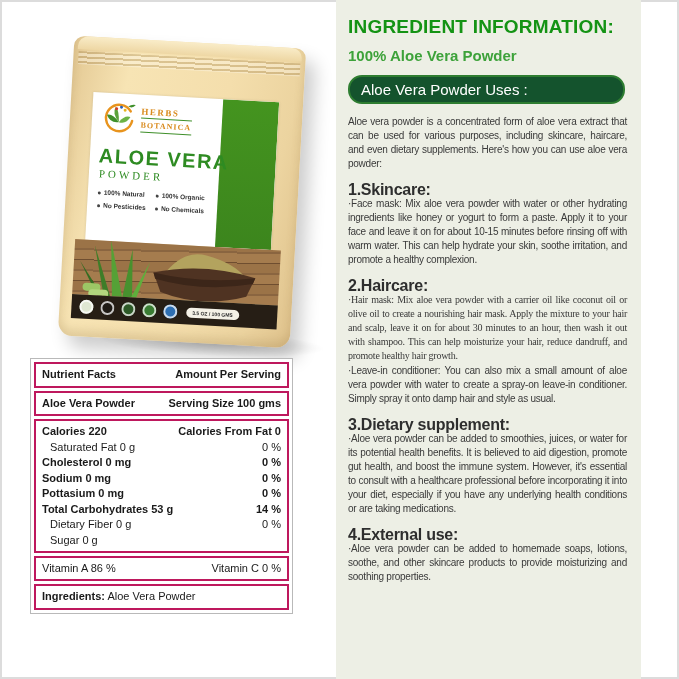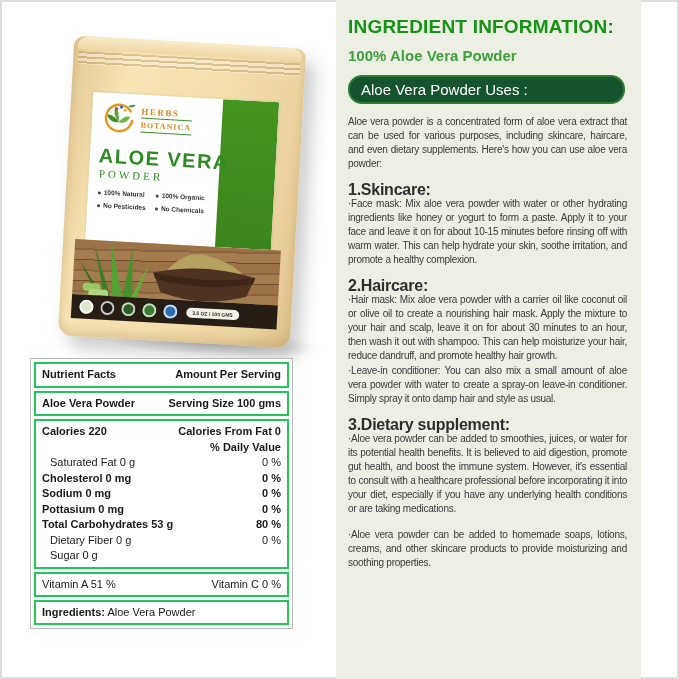--- a/index.html
+++ b/index.html
@@ -8,21 +8,21 @@
 
   
   .info-panel{position:absolute;left:336px;top:0;width:305px;height:679px;
               background:#edefe5;box-sizing:border-box;padding:16px 14px 0 12px;}
   .info-title{font-size:19px;font-weight:bold;color:#149314;letter-spacing:.2px;margin:0 0 9px 0;}
   .info-subtitle{font-size:15px;font-weight:bold;color:#3da23a;margin:0 0 11px 0;}
   .uses-pill{background:#14532d;border:2px solid #2e7d31;border-radius:14px;color:#ffffff;
              font-size:15px;font-weight:normal;padding:4px 11px;margin:0 2px 11px 0;}
   .info-body{color:#3a3a3a;font-size:10px;line-height:14px;letter-spacing:-0.25px;text-align:justify;}
   .info-body p{margin:0 0 12px 0;}
-  .info-body p.tight{margin-bottom:1px;}
+  .info-body p.tight{margin-bottom:1px;font-family:Liberation Serif, serif;}
   .info-body h3{font-size:16px;line-height:14px;margin:0;color:#2e2e2e;}
 
   
   .pouch{position:absolute;left:66px;top:42px;width:232px;height:300px;transform:rotate(3.2deg);}
   .pouch-body{position:absolute;inset:0;border-radius:10px 10px 14px 14px;
       background:linear-gradient(100deg,#e3c893 0%,#f7e4b4 22%,#f4deac 58%,#ecd4a0 82%,#dfc28c 100%);
       box-shadow:10px 12px 18px rgba(0,0,0,0.20), inset 0 -6px 10px rgba(120,90,40,0.18);}
   .pouch-seal{position:absolute;left:4px;right:4px;top:0;height:13px;border-radius:10px 10px 0 0;
       background:linear-gradient(180deg,#f9ecc8,#eed7a4);}
   .pouch-zip{position:absolute;left:5px;right:5px;top:15px;height:13px;
@@ -53,21 +53,21 @@
       display:flex;align-items:center;gap:7px;padding:0 8px;box-sizing:border-box;}
   .badge{width:14px;height:14px;border-radius:50%;box-shadow:inset 0 0 0 2px rgba(255,255,255,0.75);}
   .size-pill{margin-left:2px;background:#f4f1e6;border-radius:5px;font-size:5px;font-weight:bold;
       color:#2a2a2a;padding:2px 6px;white-space:nowrap;}
   .pouch-shadow{position:absolute;left:96px;top:330px;width:230px;height:26px;
       background:radial-gradient(ellipse at center,rgba(0,0,0,0.20),rgba(0,0,0,0) 70%);transform:rotate(3deg);}
 
   
   .nt-outer{position:absolute;left:30px;top:358px;width:263px;border:1px solid #b9b9b9;
       background:#ffffff;padding:3px;box-sizing:border-box;font-size:11px;color:#1a1a1a;}
-  .nt-box{border:2px solid #22c55e;padding:3px 6px;margin-bottom:3px;}
+  .nt-box{border:2px solid #be185d;padding:3px 6px;margin-bottom:3px;}
   .nt-box:last-child{margin-bottom:0;}
   .nt-row{display:flex;justify-content:space-between;line-height:15.5px;}
   .b{font-weight:bold;}
   .ind{padding-left:8px;}
   .nt-vrow{display:flex;justify-content:space-between;line-height:15px;}
 </style>
 </head>
 <body>
 
 <div class="canvas">
@@ -146,55 +146,51 @@
         <span class="b">Aloe Vera Powder</span>
         <span class="b">Serving Size 100 gms</span>
       </div>
     </div>
     <div class="nt-box">
       <div class="nt-row">
         <span class="b">Calories 220</span>
         <span class="b">Calories From Fat 0</span>
       </div>
       <div class="nt-row">
-        <span></span>
-        <span class="b">% Daily Value</span>
-      </div>
-      <div class="nt-row">
           <span class="ind">Saturated Fat 0 g</span>
           <span>0 %</span>
         </div>
       <div class="nt-row">
           <span class="b">Cholesterol 0 mg</span>
           <span class="b">0 %</span>
         </div>
       <div class="nt-row">
           <span class="b">Sodium 0 mg</span>
           <span class="b">0 %</span>
         </div>
       <div class="nt-row">
           <span class="b">Pottasium 0 mg</span>
           <span class="b">0 %</span>
         </div>
       <div class="nt-row">
           <span class="b">Total Carbohydrates 53 g</span>
-          <span class="b">80 %</span>
+          <span class="b">14 %</span>
         </div>
       <div class="nt-row">
           <span class="ind">Dietary Fiber 0 g</span>
           <span>0 %</span>
         </div>
       <div class="nt-row">
           <span class="ind">Sugar 0 g</span>
           <span></span>
         </div>
     </div>
     <div class="nt-box">
       <div class="nt-vrow">
-        <span>Vitamin A 51 %</span>
+        <span>Vitamin A 86 %</span>
         <span>Vitamin C 0 %</span>
       </div>
     </div>
     <div class="nt-box">
       <div class="nt-row" style="justify-content:flex-start;">
         <span class="b">Ingredients:</span>
         <span style="white-space:pre;"> Aloe Vera Powder</span>
       </div>
     </div>
   </div>
@@ -217,18 +213,19 @@
         <p class="tight">·Hair mask: Mix aloe vera powder with a carrier oil like coconut oil or olive oil to create a nourishing hair mask. Apply the mixture to your hair and scalp, leave it on for about 30 minutes to an hour, then wash it out with shampoo. This can help moisturize your hair, reduce dandruff, and promote healthy hair growth.</p>
         <p>·Leave-in conditioner: You can also mix a small amount of aloe vera powder with water to create a spray-on leave-in conditioner. Simply spray it onto damp hair and style as usual.</p>
       </div>
 
       <div class="sec">
         <h3>3.Dietary supplement:</h3>
         <p>·Aloe vera powder can be added to smoothies, juices, or water for its potential health benefits. It is believed to aid digestion, promote gut health, and boost the immune system. However, it's essential to consult with a healthcare professional before incorporating it into your diet, especially if you have any underlying health conditions or are taking medications.</p>
       </div>
 
       <div class="sec">
-        <p>·Aloe vera powder can be added to homemade soaps, lotions, creams, and other skincare products to provide moisturizing and soothing properties.</p>
+        <h3>4.External use:</h3>
+        <p>·Aloe vera powder can be added to homemade soaps, lotions, soothe, and other skincare products to provide moisturizing and soothing properties.</p>
       </div>
     </div>
   </div>
 
 </div>
 
 </body></html>

